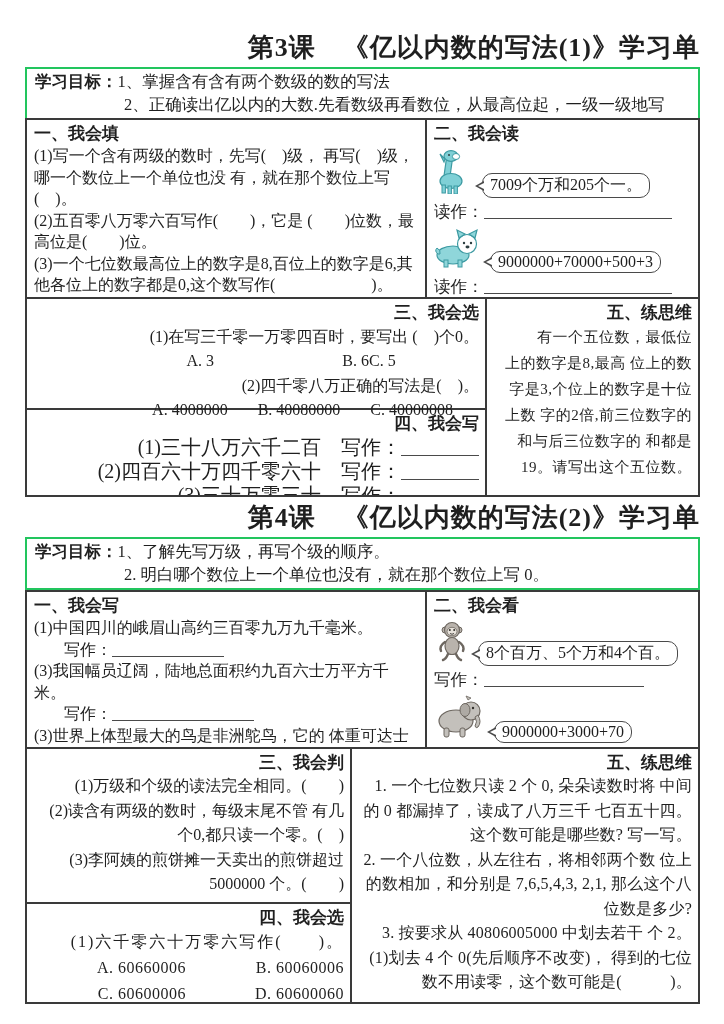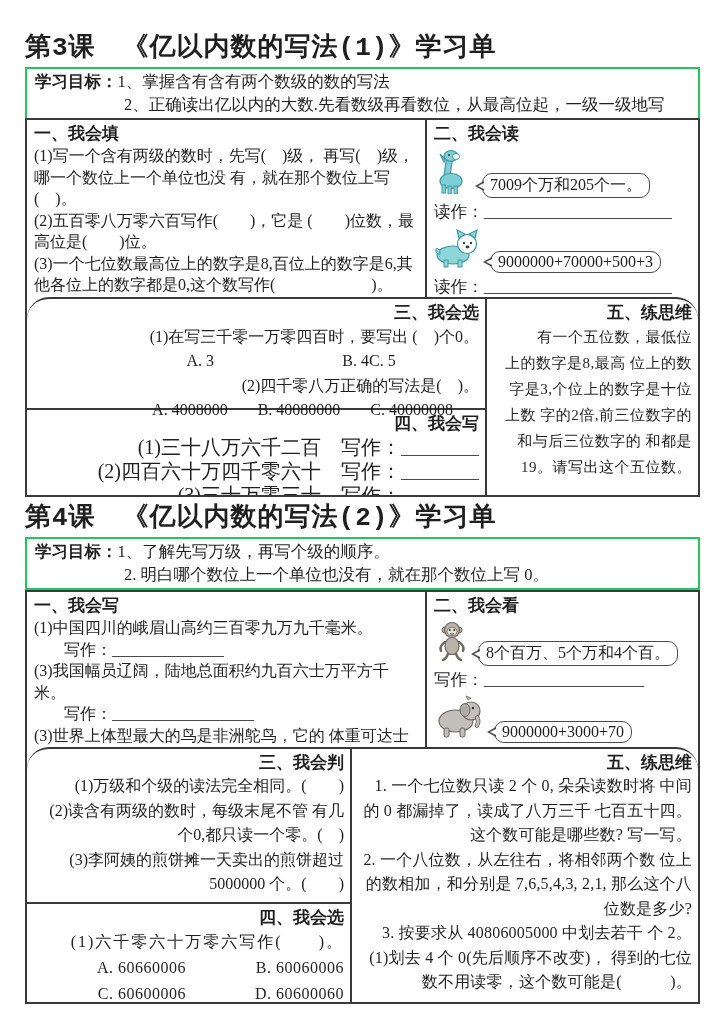--- a/index.html
+++ b/index.html
@@ -3,32 +3,32 @@
 <meta charset="utf-8">
 <style>
   * { margin:0; padding:0; box-sizing:border-box; }
   html,body { background:#e8e8e8; }
   .page {
     width:724px; height:1024px; background:#ffffff; overflow:hidden;
     font-family:"Liberation Serif","DejaVu Serif",serif;
     color:#1f1f1f; padding:33px 24px 0 25px; position:relative;
   }
   .worksheet-title {
-    font-size:26px; font-weight:bold; text-align:left;
+    font-size:26px; font-weight:bold; text-align:right;
     letter-spacing:1px; line-height:30px; margin-bottom:4px;
-    font-family:Liberation Mono, monospace;
+    font-family:Liberation Serif, serif;
   }
   .obj-box {
     border:2px solid #22c55e; padding:1px 8px 2px 8px;
     font-size:16.5px; line-height:23px; width:675px;
   }
   .obj-label { font-weight:bold; }
   .obj-line2 { padding-left:89px; }
   .tbl { border:2px solid #3a3a3a; margin-top:-2px; width:675px; }
-  .row { display:flex;border-radius:22px; }
+  .row { display:flex; }
   .row2 { border-top:2px solid #3a3a3a;text-align:right; }
   .cell { overflow:hidden; }
   .cell-r { border-left:2px solid #3a3a3a; flex:1; }
   .pad { padding:2px 6px 2px 7px; }
   .sec-h { font-weight:bold; font-size:17px; line-height:23px;
            font-family:"DejaVu Serif","Liberation Serif",serif; }
   .q { font-size:16px; line-height:21.5px; }
   .blank { display:inline-block; border-bottom:1.5px solid #4a4a4a; height:15px; vertical-align:-2px; }
   .bw75  { width:78px; }
   .bw110 { width:112px; }
@@ -143,21 +143,21 @@
     </div>
 
     <div class="row row2 l3r2">
       <div class="cell l3r2-left">
 
         <div class="l3-sec3 pad">
           <div class="sec-h">三、我会选</div>
           <div class="q" style="line-height:25px">(1)在写三千零一万零四百时，要写出 (　)个0。</div>
           <div class="opts3">
             <span>A. 3</span>
-            <span>B. 4</span>
+            <span>B. 6</span>
             <span>C. 5</span>
           </div>
           <div class="q" style="line-height:25px">(2)四千零八万正确的写法是(　)。</div>
           <div class="optsline">
             <span>A. 4008000</span>
             <span>B. 40080000</span>
             <span>C. 40000008</span>
           </div>
         </div>
 

